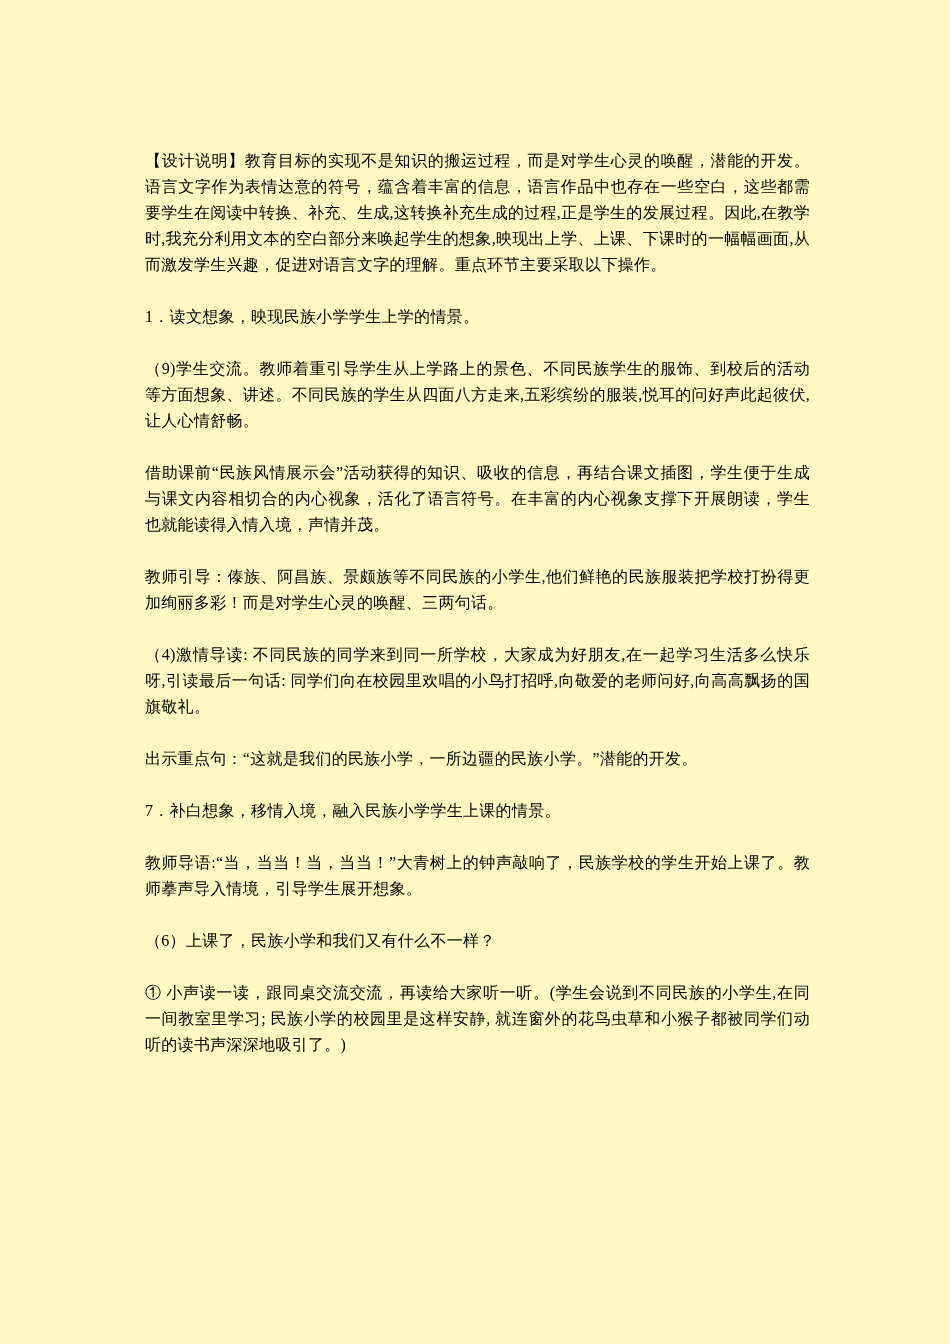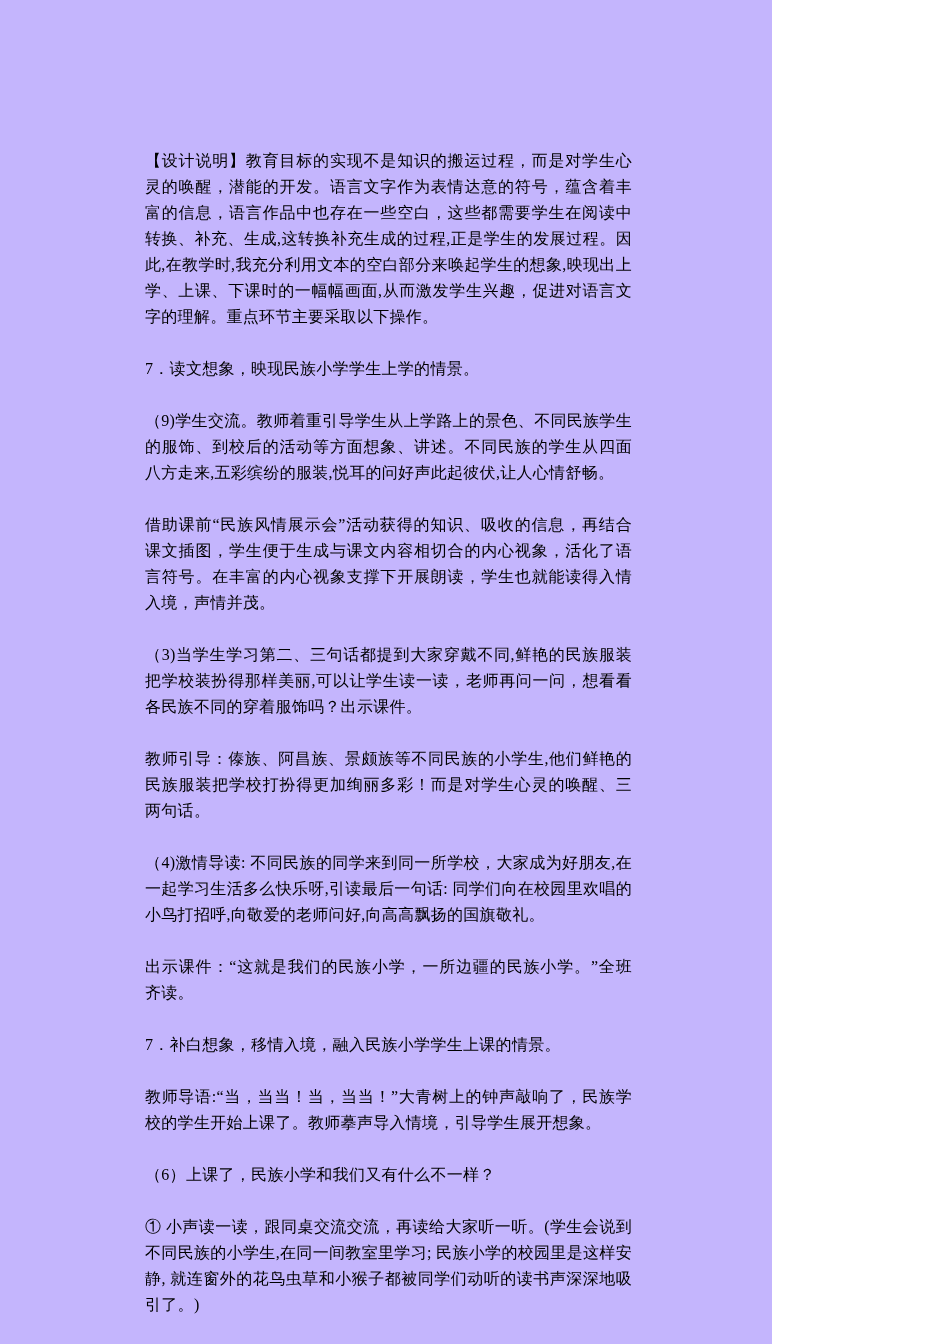--- a/index.html
+++ b/index.html
@@ -9,48 +9,47 @@
   }
   body {
     width: 950px;
     height: 1344px;
     overflow: hidden;
     font-family: "Liberation Serif", "DejaVu Serif", serif;
     color: #000000;
   }
   .doc-page {
     box-sizing: border-box;
-    width: 772px;
+    width: 950px;
     height: 1344px;
     padding: 122px 140px 40px 145px;
-    background: #c4b5fd;
+    background: #fef9c3;
   }
   .doc-body p {
     margin: 26px 0;
     font-size: 16px;
     line-height: 26px;
     text-align: justify;
     letter-spacing: 0.3px;
     word-break: break-all;
   }
   .doc-body p:first-child {
     margin-top: 26px;
   }
 </style>
 </head>
 <body>
 
 <div class="doc-page">
   <div class="doc-body">
     <p>【设计说明】教育目标的实现不是知识的搬运过程，而是对学生心灵的唤醒，潜能的开发。语言文字作为表情达意的符号，蕴含着丰富的信息，语言作品中也存在一些空白，这些都需要学生在阅读中转换、补充、生成,这转换补充生成的过程,正是学生的发展过程。因此,在教学时,我充分利用文本的空白部分来唤起学生的想象,映现出上学、上课、下课时的一幅幅画面,从而激发学生兴趣，促进对语言文字的理解。重点环节主要采取以下操作。</p>
-    <p>7．读文想象，映现民族小学学生上学的情景。</p>
+    <p>1．读文想象，映现民族小学学生上学的情景。</p>
     <p>（9)学生交流。教师着重引导学生从上学路上的景色、不同民族学生的服饰、到校后的活动等方面想象、讲述。不同民族的学生从四面八方走来,五彩缤纷的服装,悦耳的问好声此起彼伏,让人心情舒畅。</p>
     <p>借助课前“民族风情展示会”活动获得的知识、吸收的信息，再结合课文插图，学生便于生成与课文内容相切合的内心视象，活化了语言符号。在丰富的内心视象支撑下开展朗读，学生也就能读得入情入境，声情并茂。</p>
-    <p>（3)当学生学习第二、三句话都提到大家穿戴不同,鲜艳的民族服装把学校装扮得那样美丽,可以让学生读一读，老师再问一问，想看看各民族不同的穿着服饰吗？出示课件。</p>
     <p>教师引导：傣族、阿昌族、景颇族等不同民族的小学生,他们鲜艳的民族服装把学校打扮得更加绚丽多彩！而是对学生心灵的唤醒、三两句话。</p>
     <p>（4)激情导读: 不同民族的同学来到同一所学校，大家成为好朋友,在一起学习生活多么快乐呀,引读最后一句话: 同学们向在校园里欢唱的小鸟打招呼,向敬爱的老师问好,向高高飘扬的国旗敬礼。</p>
-    <p>出示课件：“这就是我们的民族小学，一所边疆的民族小学。”全班齐读。</p>
+    <p>出示重点句：“这就是我们的民族小学，一所边疆的民族小学。”潜能的开发。</p>
     <p>7．补白想象，移情入境，融入民族小学学生上课的情景。</p>
     <p>教师导语:“当，当当！当，当当！”大青树上的钟声敲响了，民族学校的学生开始上课了。教师摹声导入情境，引导学生展开想象。</p>
     <p>（6）上课了，民族小学和我们又有什么不一样？</p>
     <p>① 小声读一读，跟同桌交流交流，再读给大家听一听。(学生会说到不同民族的小学生,在同一间教室里学习; 民族小学的校园里是这样安静, 就连窗外的花鸟虫草和小猴子都被同学们动听的读书声深深地吸引了。)</p>
   </div>
 </div>
 
 </body></html>

